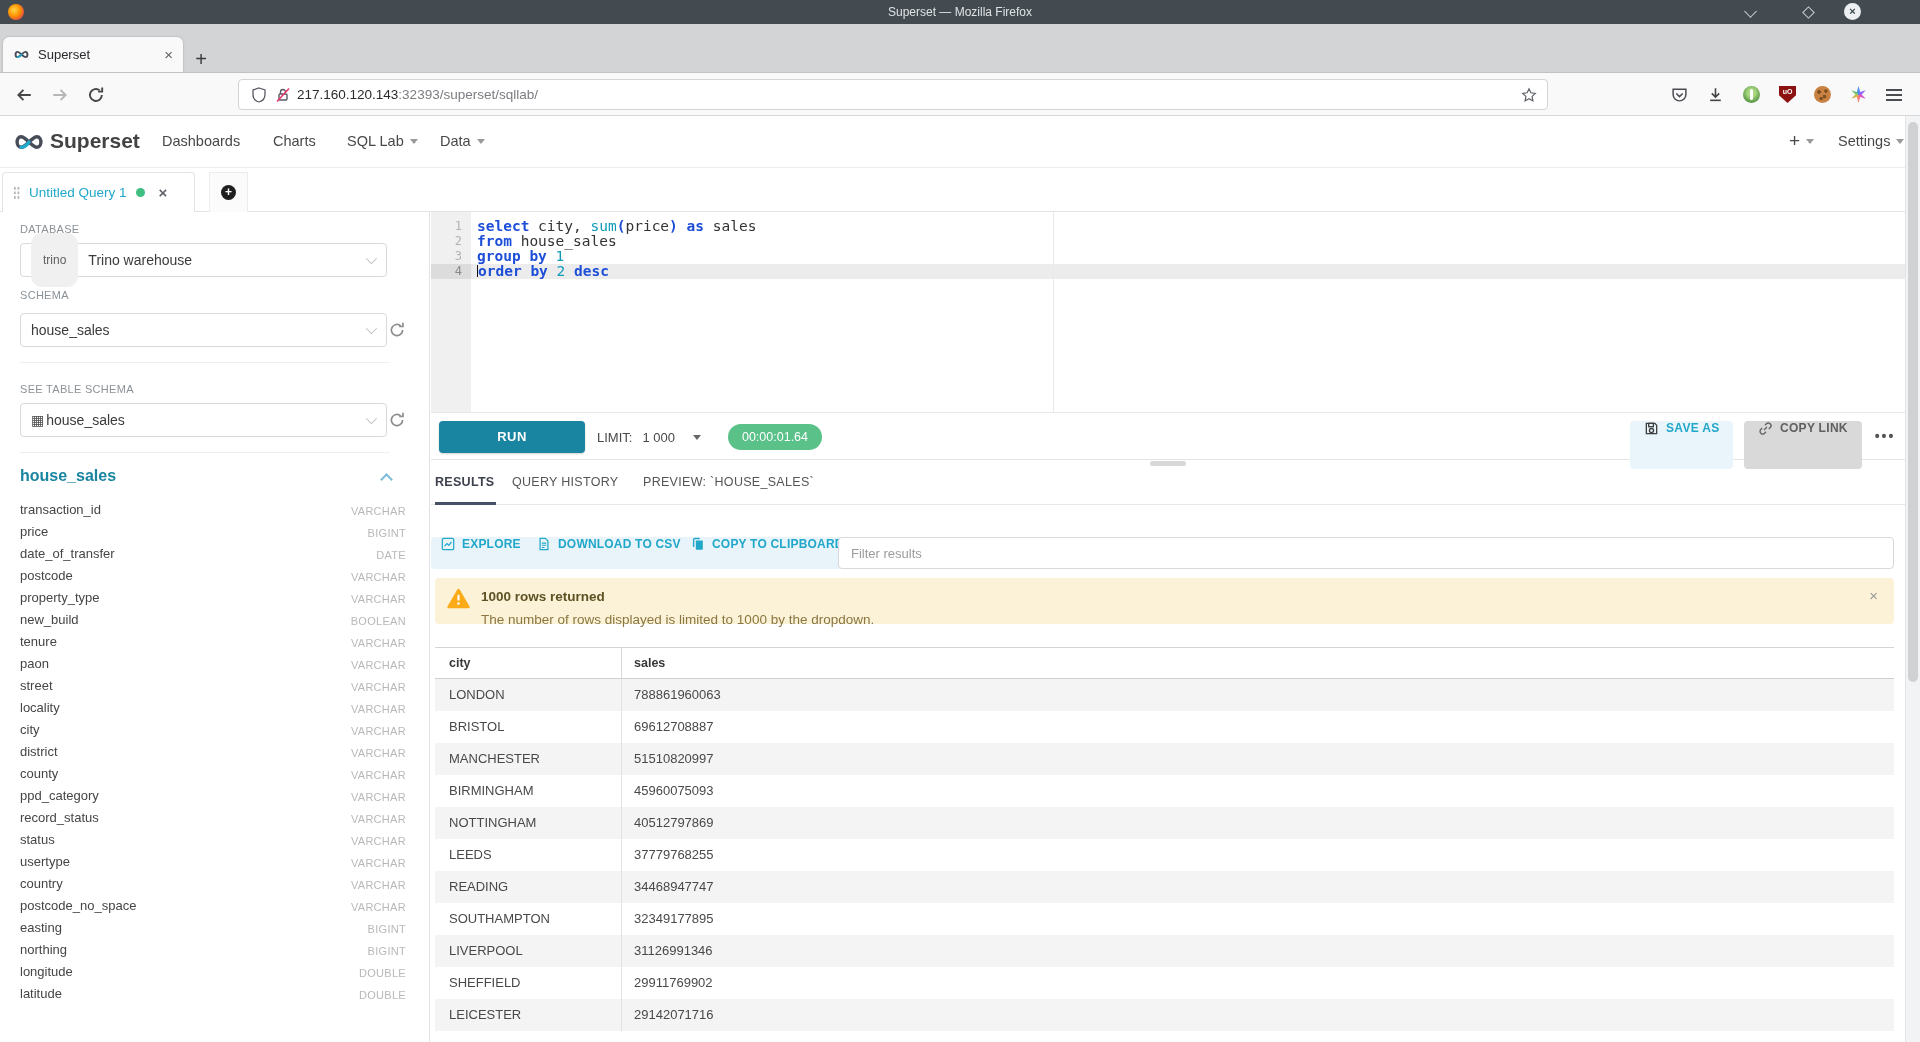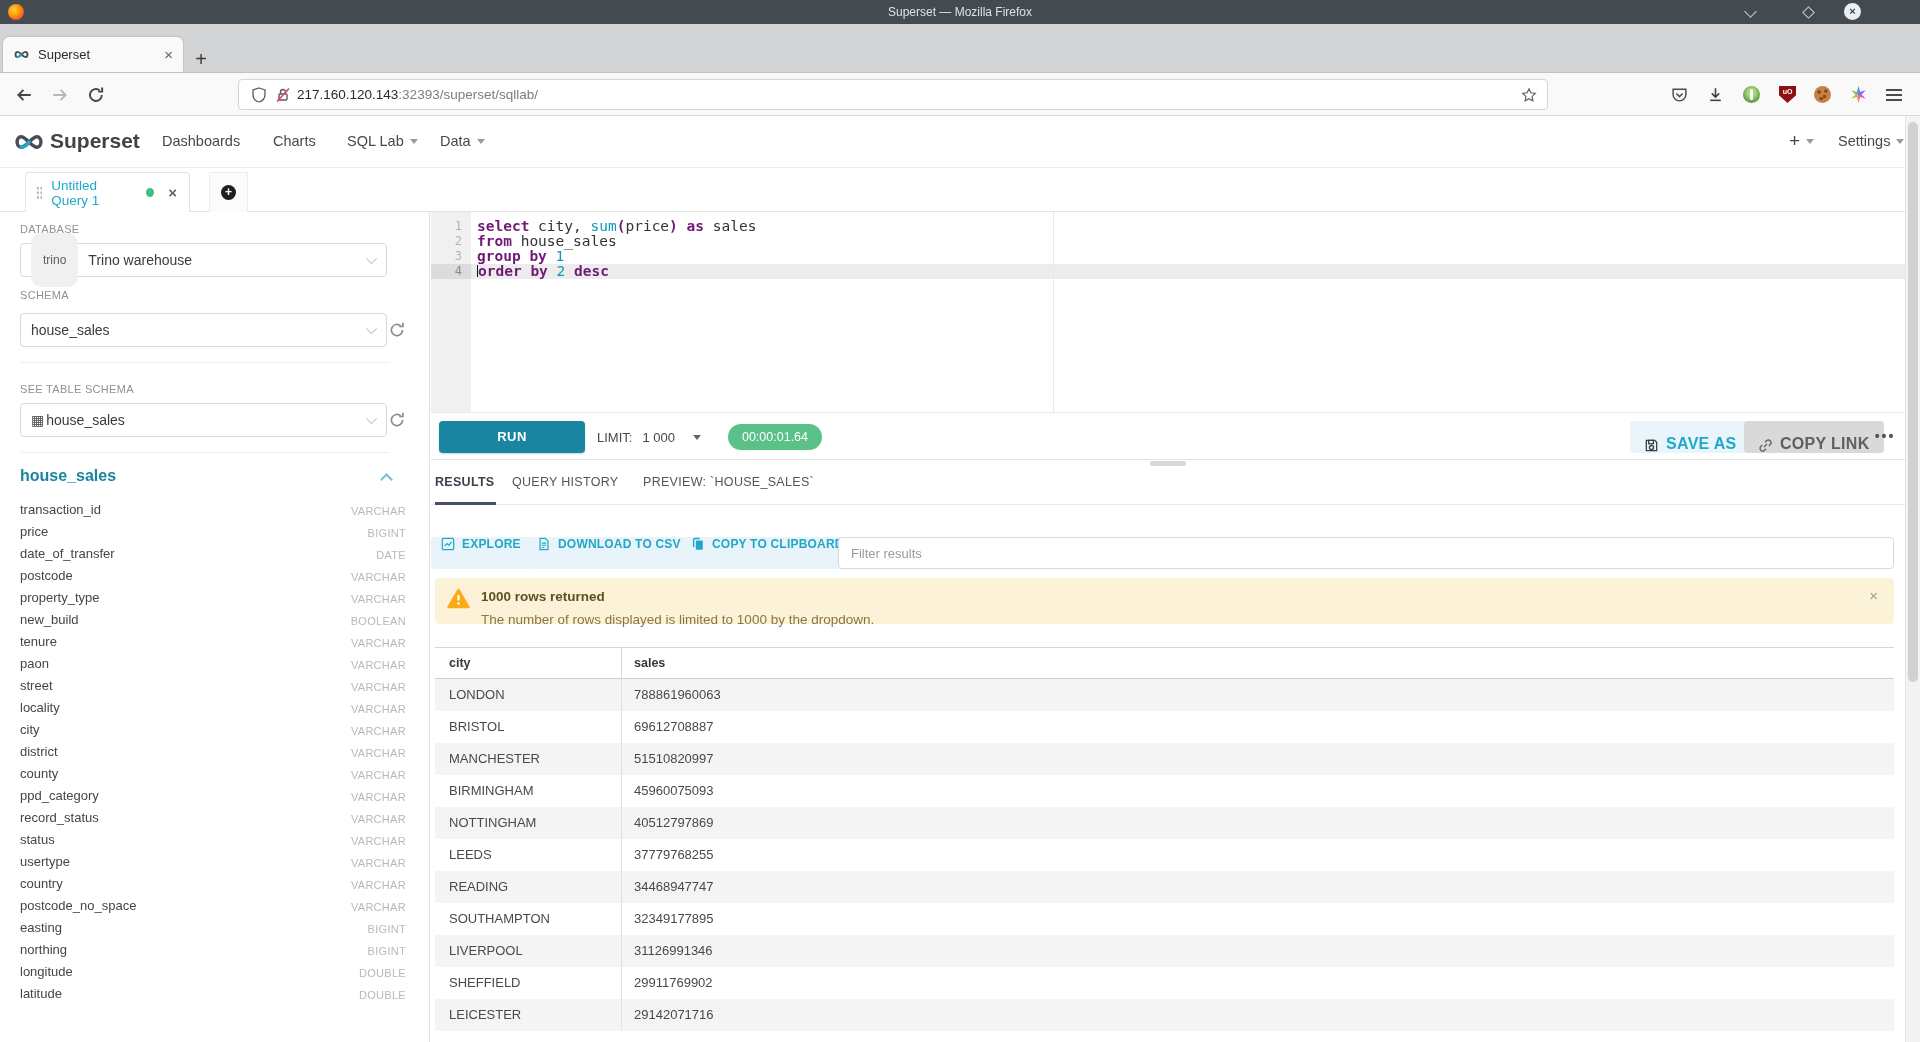--- a/index.html
+++ b/index.html
@@ -46,21 +46,21 @@
   .brand-name { position:absolute; left:50px; top:13px; font-size:21px; font-weight:bold; color:#434343; }
   .nav-item { position:absolute; top:17px; font-size:14.5px; color:#484848; display:flex; align-items:center; gap:6px; }
   .caret { width:0; height:0; border-left:4px solid transparent; border-right:4px solid transparent;
     border-top:5px solid #9a9a9a; display:inline-block; }
   .nav-plus { position:absolute; left:1789px; top:14px; font-size:19px; color:#484848; display:flex; align-items:center; gap:6px; }
   .nav-settings { position:absolute; left:1838px; top:17px; font-size:14.5px; color:#484848; display:flex; align-items:center; gap:6px; }
 
   
   .qtabrow { position:absolute; top:168px; left:0; width:1920px; height:44px; background:#fff; }
   .qtabrow-border { position:absolute; left:0; top:43px; width:1920px; height:1px; background:#e3e3e3; }
-  .qtab { position:absolute; left:25px; top:4px; width:165px; height:40px; background:#fff;
+  .qtab { position:absolute; left:2px; top:4px; width:193px; height:40px; background:#fff;
     border:1px solid #e3e3e3; border-bottom:none; border-radius:4px 4px 0 0; display:flex; align-items:center;
     padding:0 12px 0 10px; z-index:2; }
   .drag-dots { width:7px; height:13px; margin-right:9px;
     background-image:radial-gradient(#b5b5b5 1.1px, transparent 1.3px); background-size:3.6px 4.6px; }
   .qtab-title { color:#20a7c9; font-size:13.5px; }
   .status-dot { width:9px; height:9px; border-radius:50%; background:#41bf83; margin-left:9px; }
   .qtab-close { margin-left:14px; color:#5f6368; font-size:15px; font-weight:bold; }
   .addtab { position:absolute; left:209px; top:4px; width:39px; height:40px; background:#fbfbfb;
     border:1px solid #ececec; border-bottom:none; display:flex; align-items:center; justify-content:center; }
   .addtab-ico { width:15px; height:15px; border-radius:50%; background:#1f1f1f; color:#fff; font-size:12px;
@@ -92,40 +92,40 @@
   .editorpane { position:absolute; top:212px; left:431px; right:15px; bottom:0; background:#fff; }
   .codearea { position:absolute; top:0; left:0; right:0; height:200px; background:#fff; }
   .gutter { position:absolute; left:0; top:0; width:40px; height:200px; background:#f0f0f0; padding-top:7px; }
   .gutter-cell { height:15px; line-height:15px; text-align:right; padding-right:9px;
     font-family:"DejaVu Sans Mono", monospace; font-size:12px; color:#b3b3b3; }
   .gutter-cell.active { background:#dcdcdc; color:#8a8a8a; }
   .code-lines { position:absolute; left:40px; top:7px; right:0; }
   .code-line { height:15px; line-height:15px; font-family:"DejaVu Sans Mono", monospace; font-size:14.5px;
     padding-left:6px; white-space:pre; color:#333; }
   .code-line.active { background:#ececec; }
-  .tok-kw { font-weight:bold; color:#701a75; }
+  .tok-kw { font-weight:bold; color:#1d4ed8; }
   .tok-fn { color:#0f9bb8; }
   .tok-num { color:#0f9bb8; }
   .tok-pl { color:#333; }
   .cursor { display:inline-block; width:0; height:12px; border-left:1.6px solid #111; vertical-align:-1px; }
   .ruler { position:absolute; left:622px; top:0; width:1px; height:200px; background:#e9e9e9; pointer-events:none; }
 
   .edtoolbar { position:absolute; top:200px; left:0; right:0; height:48px; background:#fff;
     border-top:1px solid #e8e8e8; border-bottom:1px solid #e4e4e4; }
   .run-btn { position:absolute; left:8px; top:8px; width:146px; height:32px; background:#1985a0; color:#fff;
     border-radius:4px; font-size:13px; font-weight:bold; text-align:center; line-height:32px; letter-spacing:.4px;
     box-shadow:0 1px 2px rgba(0,0,0,.18); }
   .limit-wrap { position:absolute; left:166px; top:0; height:48px; display:flex; align-items:center; gap:10px;
     font-size:13px; color:#484848; }
   .limit-caret { width:0; height:0; border-left:4px solid transparent; border-right:4px solid transparent;
     border-top:5px solid #666; margin-left:8px; }
   .elapsed { position:absolute; left:297px; top:11px; width:94px; height:26px; border-radius:13px;
     background:#5ac189; color:#fff; font-size:12.5px; text-align:center; line-height:26px; }
-  .btn-ed { position:absolute; top:8px; height:32px; border-radius:4px; display:flex; align-items:flex-end;
-    gap:7px; padding:0 14px; font-size:16px; font-weight:bold; letter-spacing:.3px; }
+  .btn-ed { position:absolute; top:8px; height:48px; border-radius:4px; display:flex; align-items:flex-start;
+    gap:7px; padding:0 14px; font-size:12px; font-weight:bold; letter-spacing:.3px; }
   .saveas { left:1199px; background:#e9f5fa; color:#20a7c9; }
   .copylink { left:1313px; background:#d9d9d9; color:#5f5f5f; }
   .more-btn { position:absolute; left:1437px; top:8px; width:34px; height:32px; color:#555;
     font-size:14px; font-weight:bold; letter-spacing:2px; text-align:center; line-height:30px; }
 
   
   .results { position:absolute; top:248px; left:0; right:0; bottom:0; }
   .splitter { position:absolute; left:calc(50% - 18px); top:1px; width:36px; height:5px;
     background:#d8d8d8; border-radius:3px; }
   .rtabs { position:absolute; top:0; left:0; right:0; height:45px; border-bottom:1px solid #e8e8e8; }

